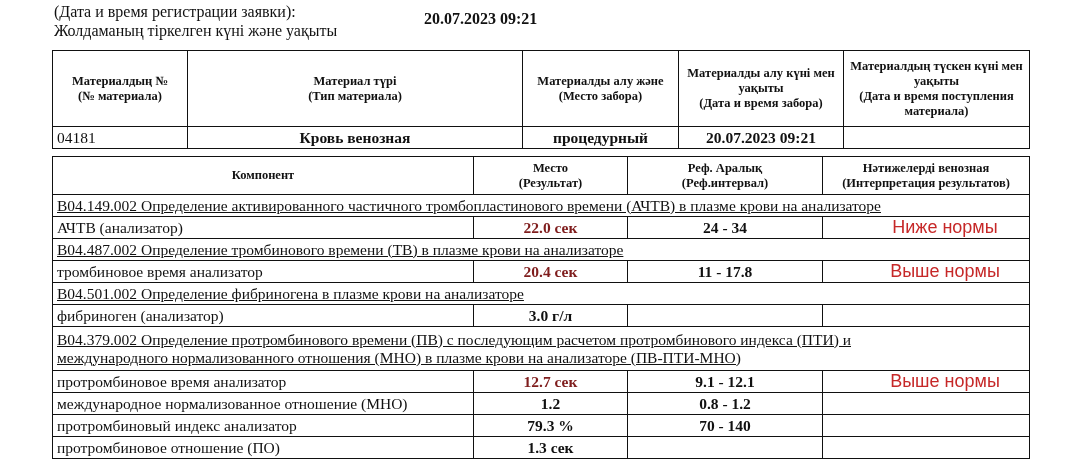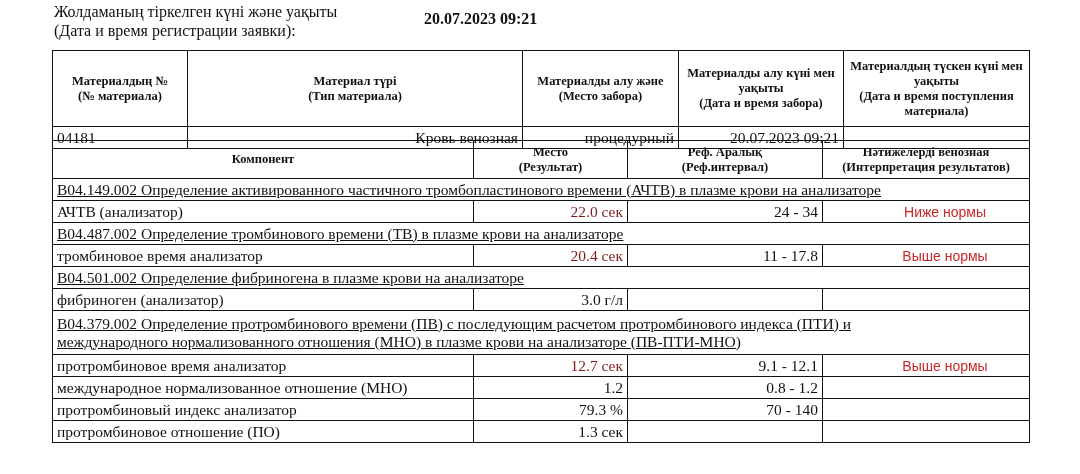--- a/index.html
+++ b/index.html
@@ -4,33 +4,33 @@
 <style>
   html, body { margin: 0; padding: 0; background: #ffffff; }
   body { width: 1080px; height: 474px; position: relative; overflow: hidden;
          font-family: "Liberation Serif", "DejaVu Serif", serif; color: #111; }
   .reg { position: absolute; left: 54px; top: 2px; font-size: 16px; line-height: 19px; }
   .reg-date { position: absolute; left: 424px; top: 10px; font-size: 16px; font-weight: bold; }
   table { border-collapse: collapse; position: absolute; left: 52px; table-layout: fixed; }
   td, th { border: 1.5px solid #111; padding: 0 4px; font-size: 15.5px; vertical-align: middle; }
   th { font-size: 12.5px; font-weight: bold; text-align: center; line-height: 15px; }
   #t1 { top: 50px; width: 977px; }
-  #t2 { top: 140px; width: 977px; }
-  .center { text-align: right; }
+  #t2 { top: 156px; width: 977px; }
+  .center { text-align: center; font-weight: bold; }
   .left { text-align: left; margin-left: 21px; }
   .red { color: #7f1d1d; }
-  .interp { font-family: "Liberation Sans", "DejaVu Sans", sans-serif; font-size: 14px; color: #c62828; text-align: center; padding-left: 42px; }
+  .interp { font-family: "Liberation Sans", "DejaVu Sans", sans-serif; font-size: 18px; color: #c62828; text-align: center; padding-left: 42px; }
   .section td { line-height: 18px; text-decoration: underline; }
 </style>
 </head>
 <body>
 
 <div class="reg">
+  <div>(Дата и время регистрации заявки):</div>
   <div>Жолдаманың тіркелген күні және уақыты</div>
-  <div>(Дата и время регистрации заявки):</div>
 </div>
 <div class="reg-date">20.07.2023 09:21</div>
 
 <table id="t1">
   <colgroup>
       <col style="width:135px">
       <col style="width:335px">
       <col style="width:156px">
       <col style="width:165px">
       <col style="width:186px">

